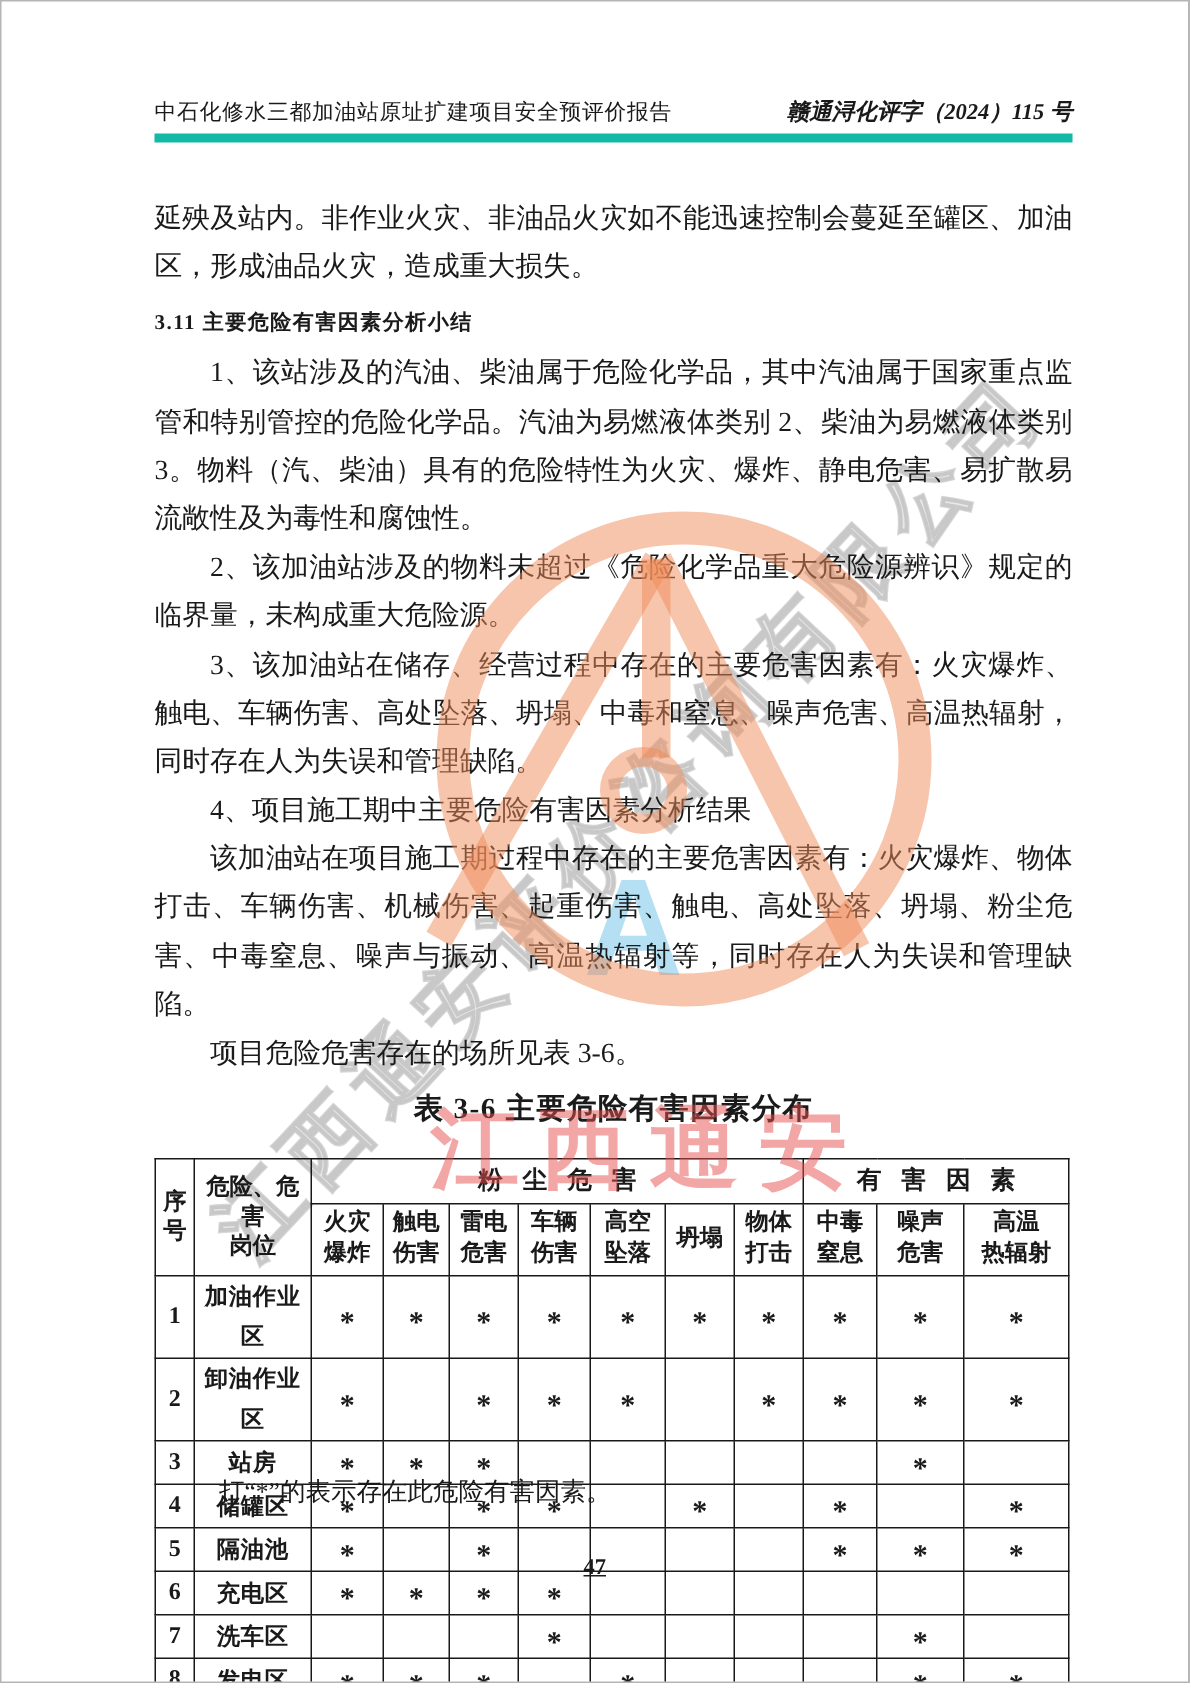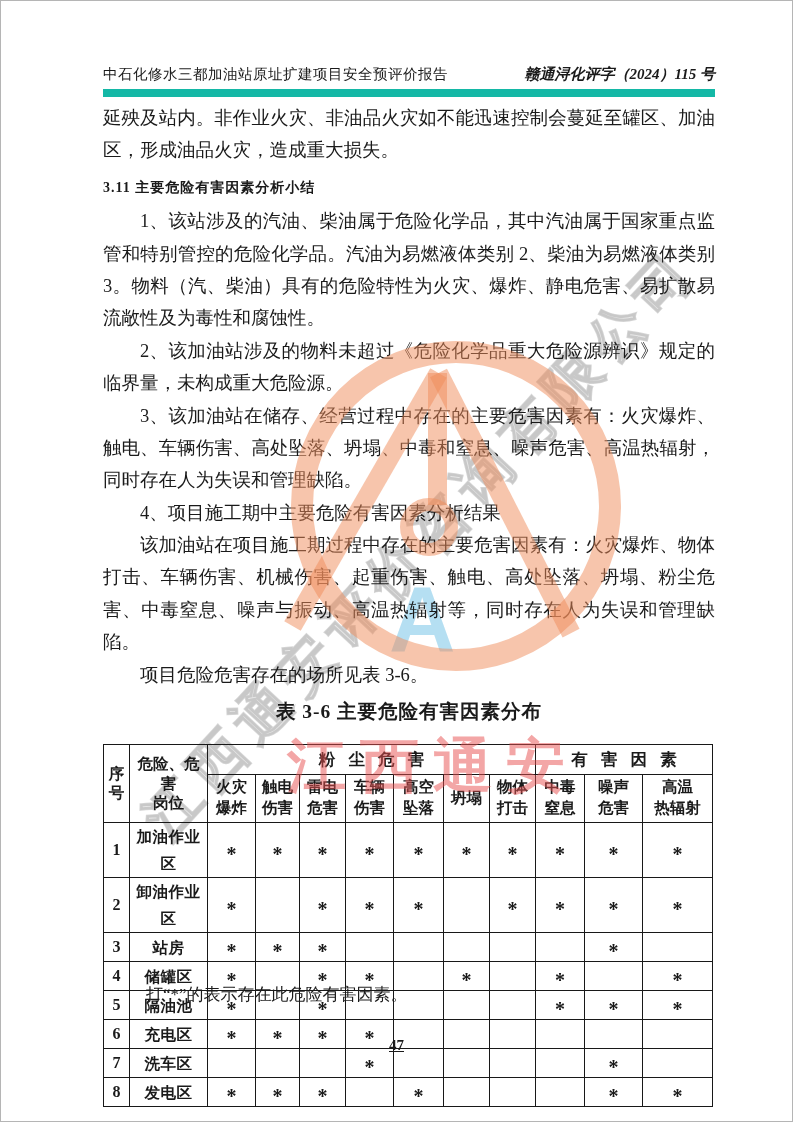--- a/index.html
+++ b/index.html
@@ -6,31 +6,31 @@
   html,body { background:#888; }
   .page {
     position:relative; width:793px; height:1122px; margin:0 auto;
     background:#fff; border:1px solid #b5b5b5; overflow:hidden;
     font-family:"Liberation Serif", serif; color:#1a1a1a;
   }
   
   .doc-header {
     position:absolute; left:102px; top:64px; width:612px;
     display:flex; justify-content:space-between; align-items:flex-start;
-    border-bottom:8px solid #14b8a6; padding-bottom:5px;
+    border-bottom:6px solid #14b8a6; padding-bottom:5px;
   }
   .doc-header .h-left  { font-size:14.5px; letter-spacing:0.5px; }
   .doc-header .h-right { font-size:15px; font-weight:bold;font-style:italic; }
   
   .doc-body {
     position:absolute; left:102px; top:101px; width:612px;
     font-size:18.5px; line-height:1.75; text-align:justify; z-index:4;
   }
   .doc-body p.para { text-indent:2em; }
-  .doc-body p.no-indent { text-indent:0; }
+  .doc-body p.no-indent { text-indent:0;margin-top:28px; }
   h2.section-heading {
     font-size:14px; font-weight:bold; margin:9px 0 5px 0; letter-spacing:1px;
   }
   
   .table-caption {
     text-align:center; font-weight:bold; font-size:19.5px;
     margin-top:4px; margin-bottom:15px; letter-spacing:1px;
   }
   table.hazard {
     border-collapse:collapse; width:609px; table-layout:fixed;

